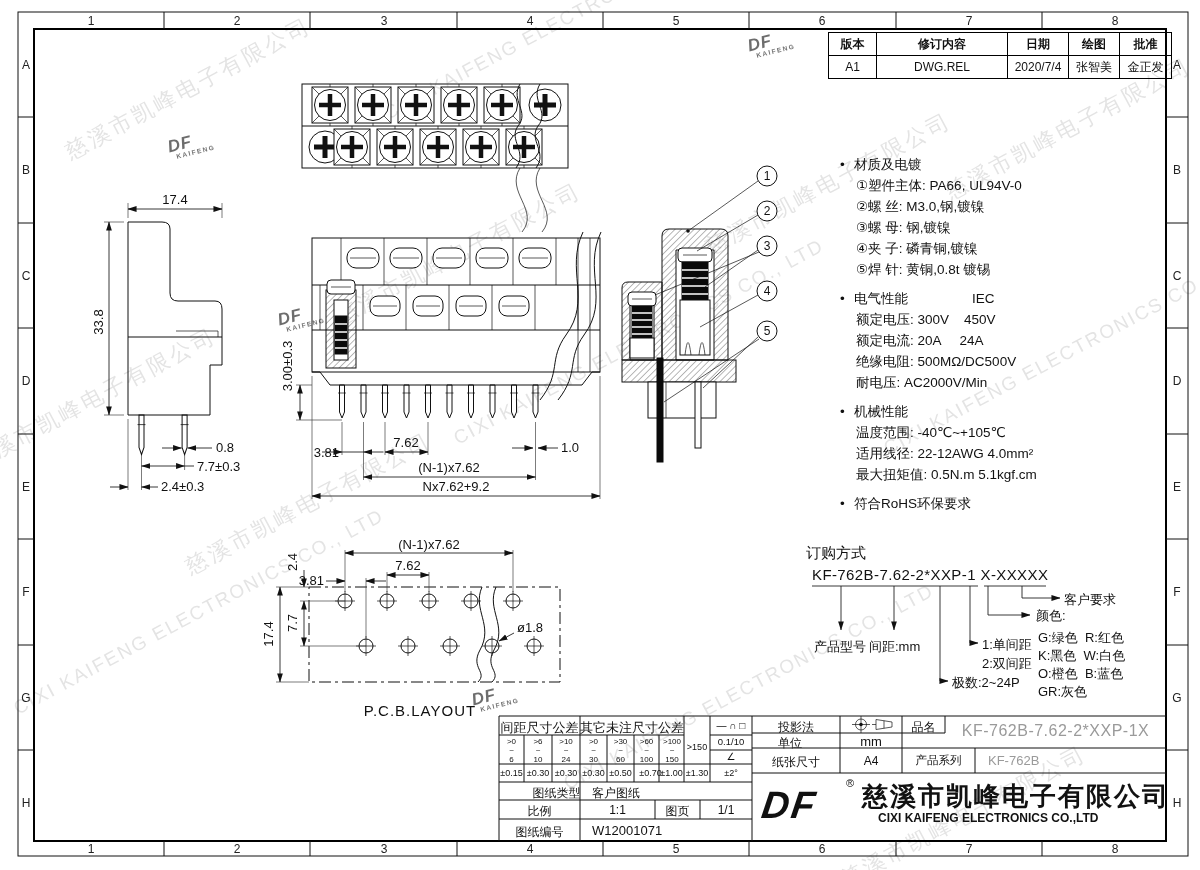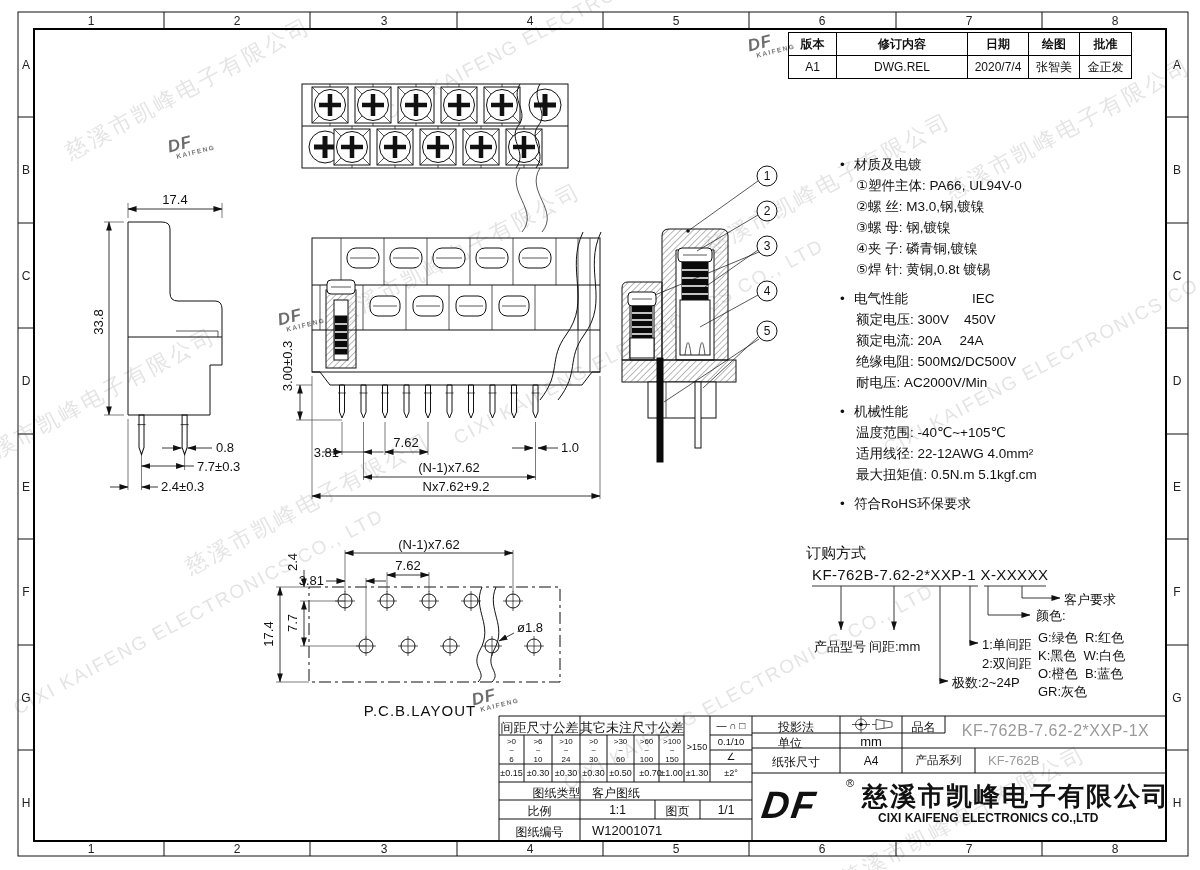--- a/index.html
+++ b/index.html
@@ -27,21 +27,21 @@
   .wmlogo .df{font-style:italic;font-weight:900;font-size:17px;letter-spacing:1px;display:block;}
   .wmlogo .kf{font-size:6.5px;font-weight:bold;letter-spacing:1.5px;display:block;margin-left:6px;}
   .notes{position:absolute;left:840px;top:154px;width:345px;font-size:13.5px;line-height:21px;z-index:2;}
   .notes .sec{margin-bottom:8px;}
   .notes .ttl{display:flex;}
   .notes .blt{width:14px;}
   .notes .std{margin-left:64px;}
   .notes .it{padding-left:16px;white-space:pre;}
   .olabel{position:absolute;font-size:13px;z-index:2;white-space:pre;}
   .tb{position:absolute;font-size:13px;z-index:2;}
-  .revtab{position:absolute;left:788px;top:32px;z-index:2;border-collapse:collapse;table-layout:fixed;}
+  .revtab{position:absolute;left:828px;top:32px;z-index:2;border-collapse:collapse;table-layout:fixed;}
   .revtab td{border:1px solid #000;font-size:12px;text-align:center;padding:0;height:22px;overflow:hidden;}
 </style>
 </head>
 <body>
 
 <div id="sheet">
 
   <div class="wm" style="left:60px;top:140px">慈溪市凯峰电子有限公司</div>
   <div class="wm en" style="left:380px;top:105px">CIXI KAIFENG ELECTRONICS CO., LTD</div>
   <div class="wm" style="left:330px;top:305px">慈溪市凯峰电子有限公司</div>

